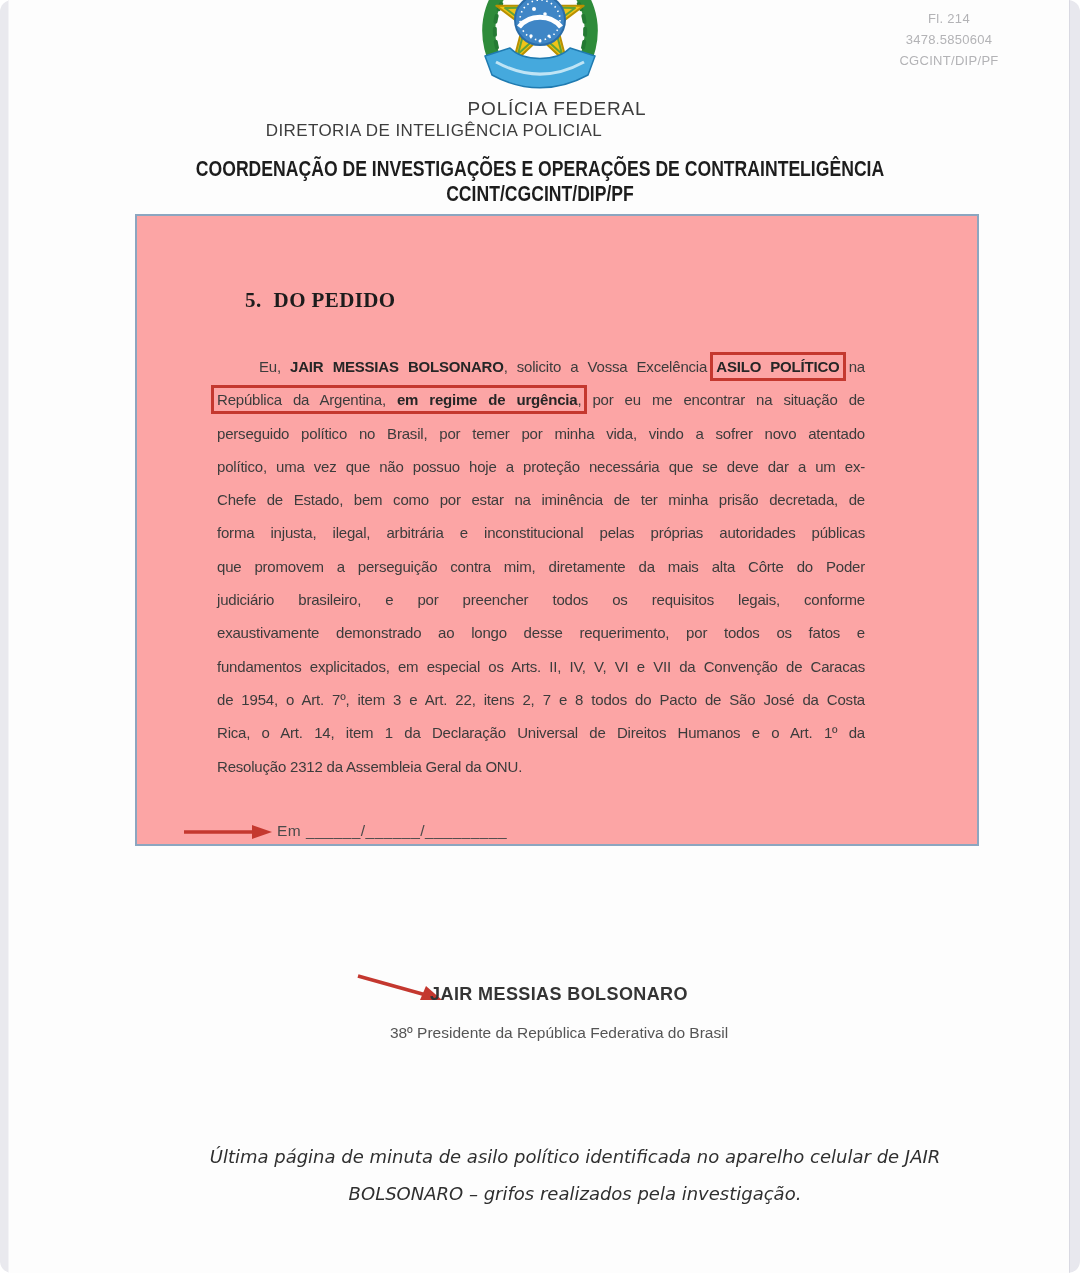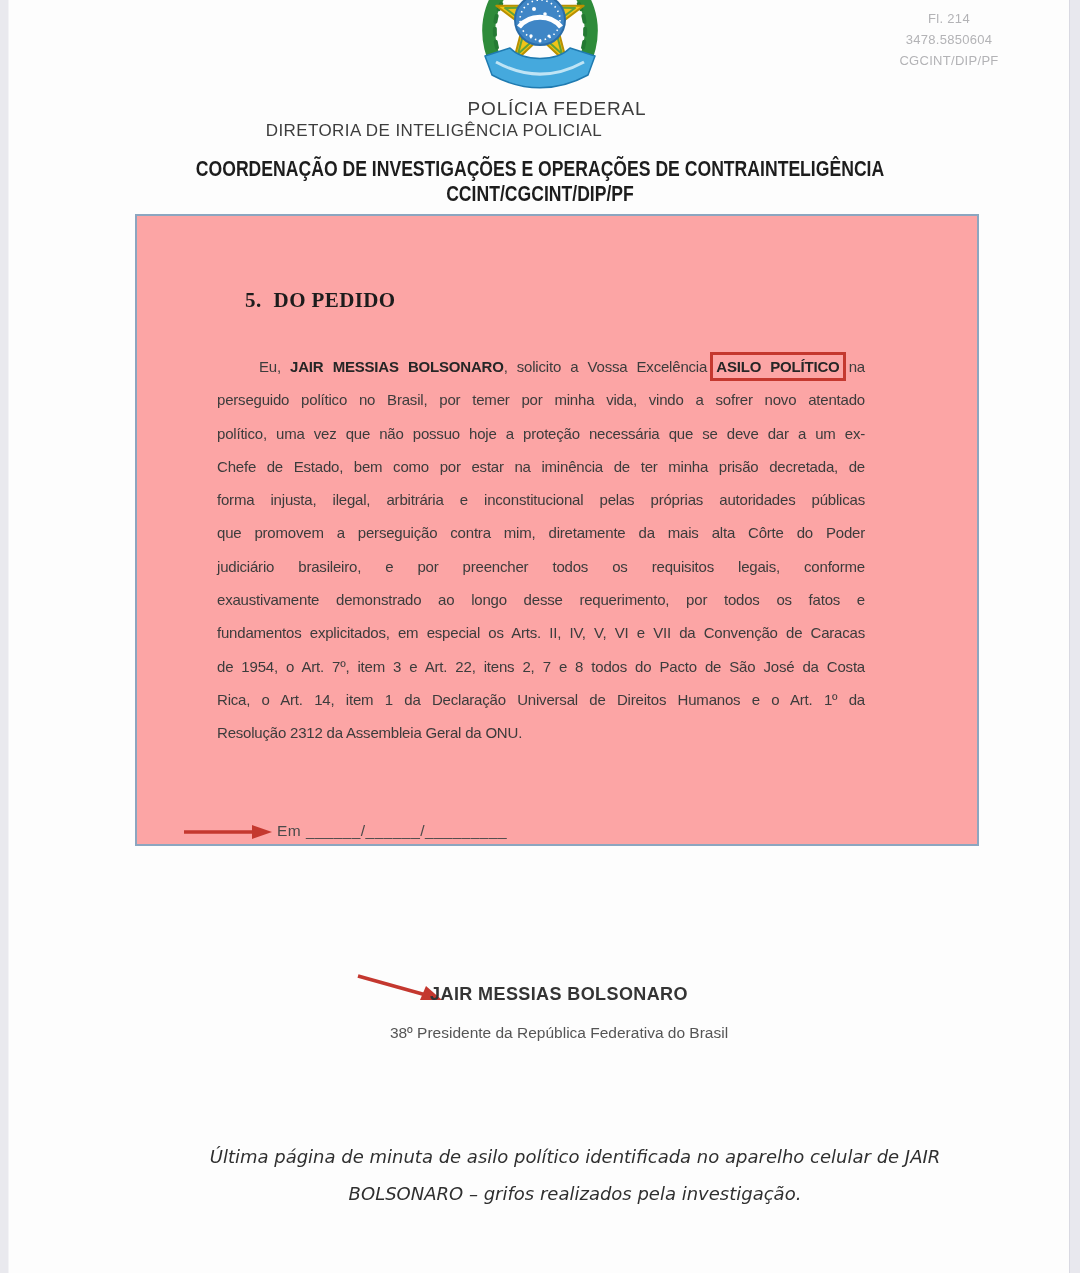--- a/index.html
+++ b/index.html
@@ -1,17 +1,17 @@
 <!DOCTYPE html>
 <html style="--accent-red: #c4382f; --box-border-blue: #8ca6c0; --text-dark: #3a3a3a; --muted-gray: #b3b3b6; --crest-green: #2e8b3a; --crest-gold: #f0c417; --crest-blue: #3f86c6; --crest-ribbon: #45a9dd;"><head>
 <meta charset="utf-8">
 <style>
   html,body{margin:0;padding:0;background:#fff;}
   .page{position:relative;width:1080px;height:1273px;background:#fdfdfd;overflow:hidden;
-        font-family:"Liberation Sans",sans-serif;color:var(--text-dark,#3a3a3a);}
+        font-family:"Liberation Sans",sans-serif;color:var(--text-dark,#3a3a3a);border-radius:12px;}
   
   .edge-left{position:absolute;left:0;top:0;width:8px;height:100%;background:#e9e9ee;border-right:1px solid #f3f3f6;}
   .edge-right{position:absolute;right:0;top:0;width:10px;height:100%;background:#e8e8ee;border-left:1px solid #d9d9e2;}
   
   .corner{position:absolute;top:8px;right:36px;width:190px;text-align:center;
           font-size:13px;line-height:21px;color:var(--muted-gray,#b3b3b6);letter-spacing:.3px;}
   
   .crest{position:absolute;left:465px;top:-52px;width:150px;height:150px;}
   
   .h-org{position:absolute;top:98px;left:17px;width:1080px;text-align:center;
@@ -97,20 +97,21 @@
   <div class="h-unit">CCINT/CGCINT/DIP/PF</div>
 
   <div class="frame">
 
     <div class="sec-head">
       <span class="num">5.</span><span>DO PEDIDO</span>
     </div>
 
     <div class="para">
         <div class="pline just ind"><span>Eu, </span><span class="b">JAIR MESSIAS BOLSONARO</span><span>, solicito a Vossa Excelência </span><span class="b redbox">ASILO POLÍTICO</span><span> na</span></div>
+        <div class="pline just"><span class="redbox"><span>República da Argentina, </span><span class="b">em regime de urgência</span><span>,</span></span><span> por eu me encontrar na situação de</span></div>
         <div class="pline just"><span>perseguido político no Brasil, por temer por minha vida, vindo a sofrer novo atentado</span></div>
         <div class="pline just"><span>político, uma vez que não possuo hoje a proteção necessária que se deve dar a um ex-</span></div>
         <div class="pline just"><span>Chefe de Estado, bem como por estar na iminência de ter minha prisão decretada, de</span></div>
         <div class="pline just"><span>forma injusta, ilegal, arbitrária e inconstitucional pelas próprias autoridades públicas</span></div>
         <div class="pline just"><span>que promovem a perseguição contra mim, diretamente da mais alta Côrte do Poder</span></div>
         <div class="pline just"><span>judiciário brasileiro, e por preencher todos os requisitos legais, conforme</span></div>
         <div class="pline just"><span>exaustivamente demonstrado ao longo desse requerimento, por todos os fatos e</span></div>
         <div class="pline just"><span>fundamentos explicitados, em especial os Arts. II, IV, V, VI e VII da Convenção de Caracas</span></div>
         <div class="pline just"><span>de 1954, o Art. 7º, item 3 e Art. 22, itens 2, 7 e 8 todos do Pacto de São José da Costa</span></div>
         <div class="pline just"><span>Rica, o Art. 14, item 1 da Declaração Universal de Direitos Humanos e o Art. 1º da</span></div>

